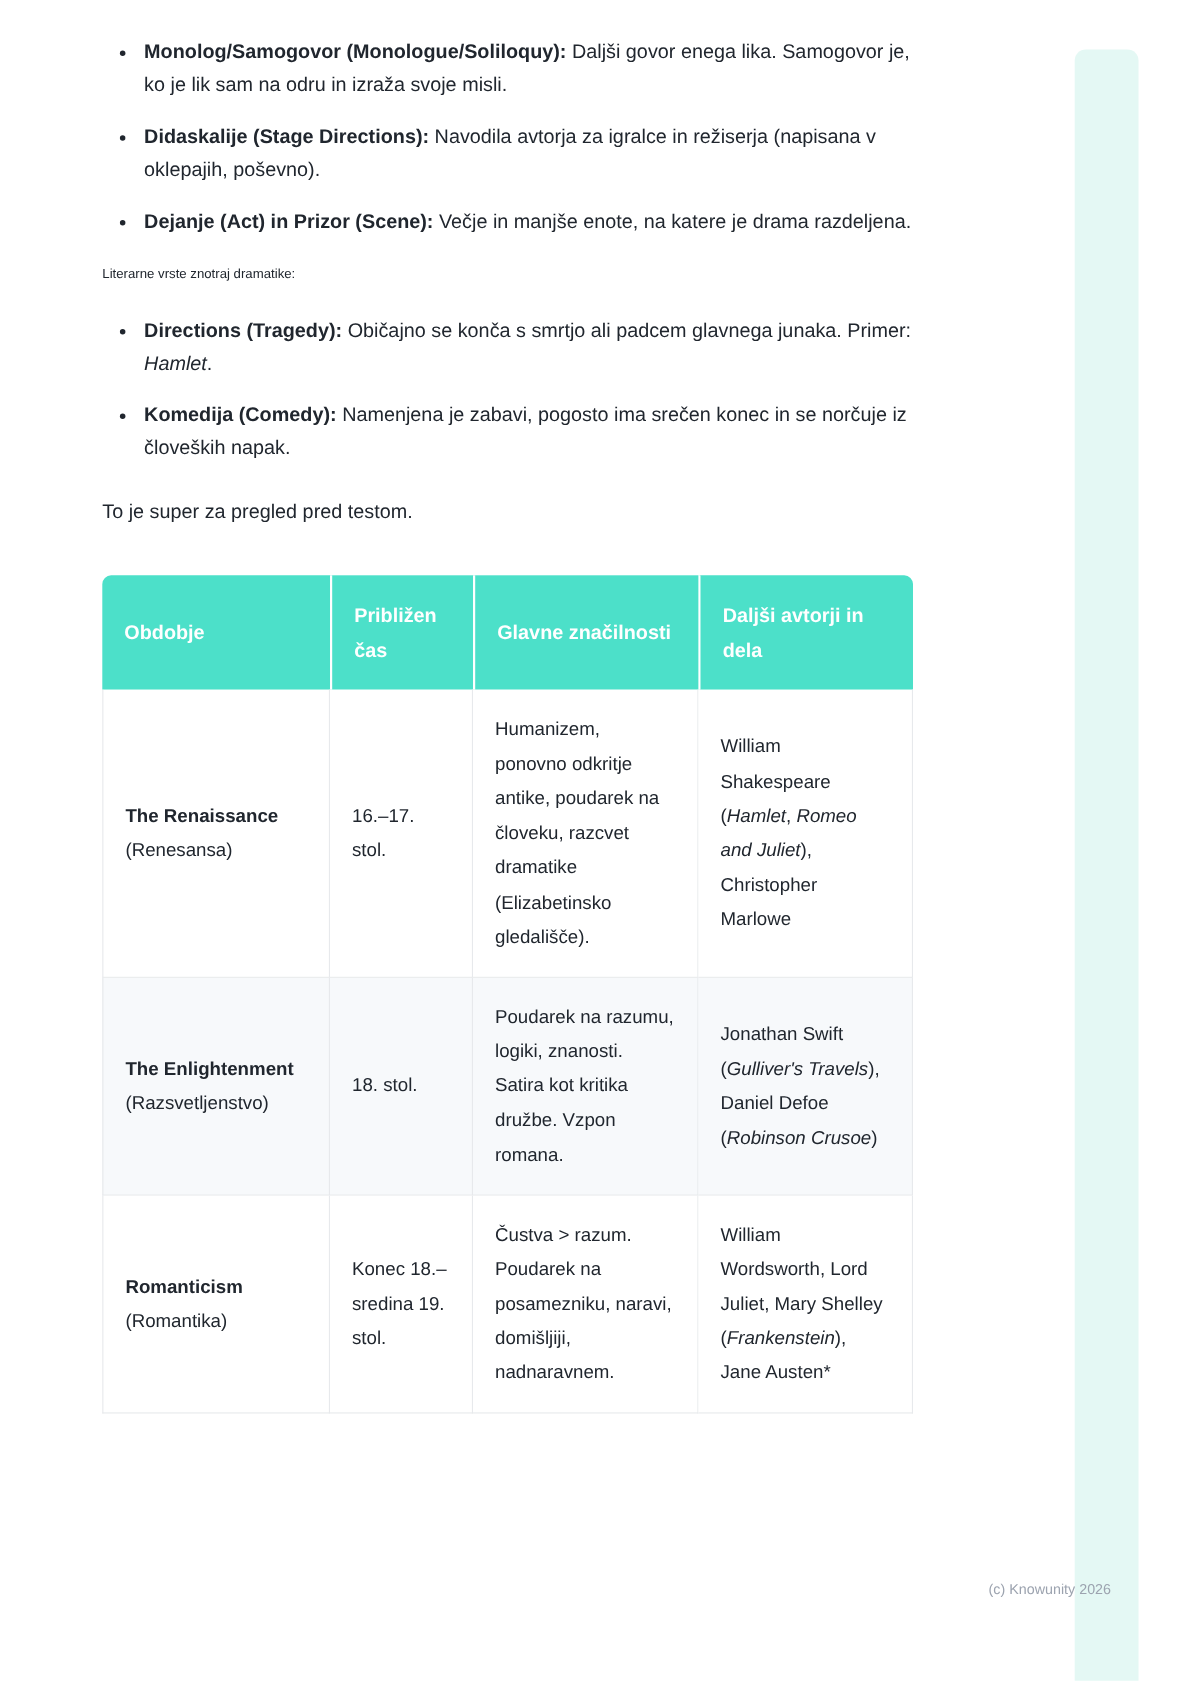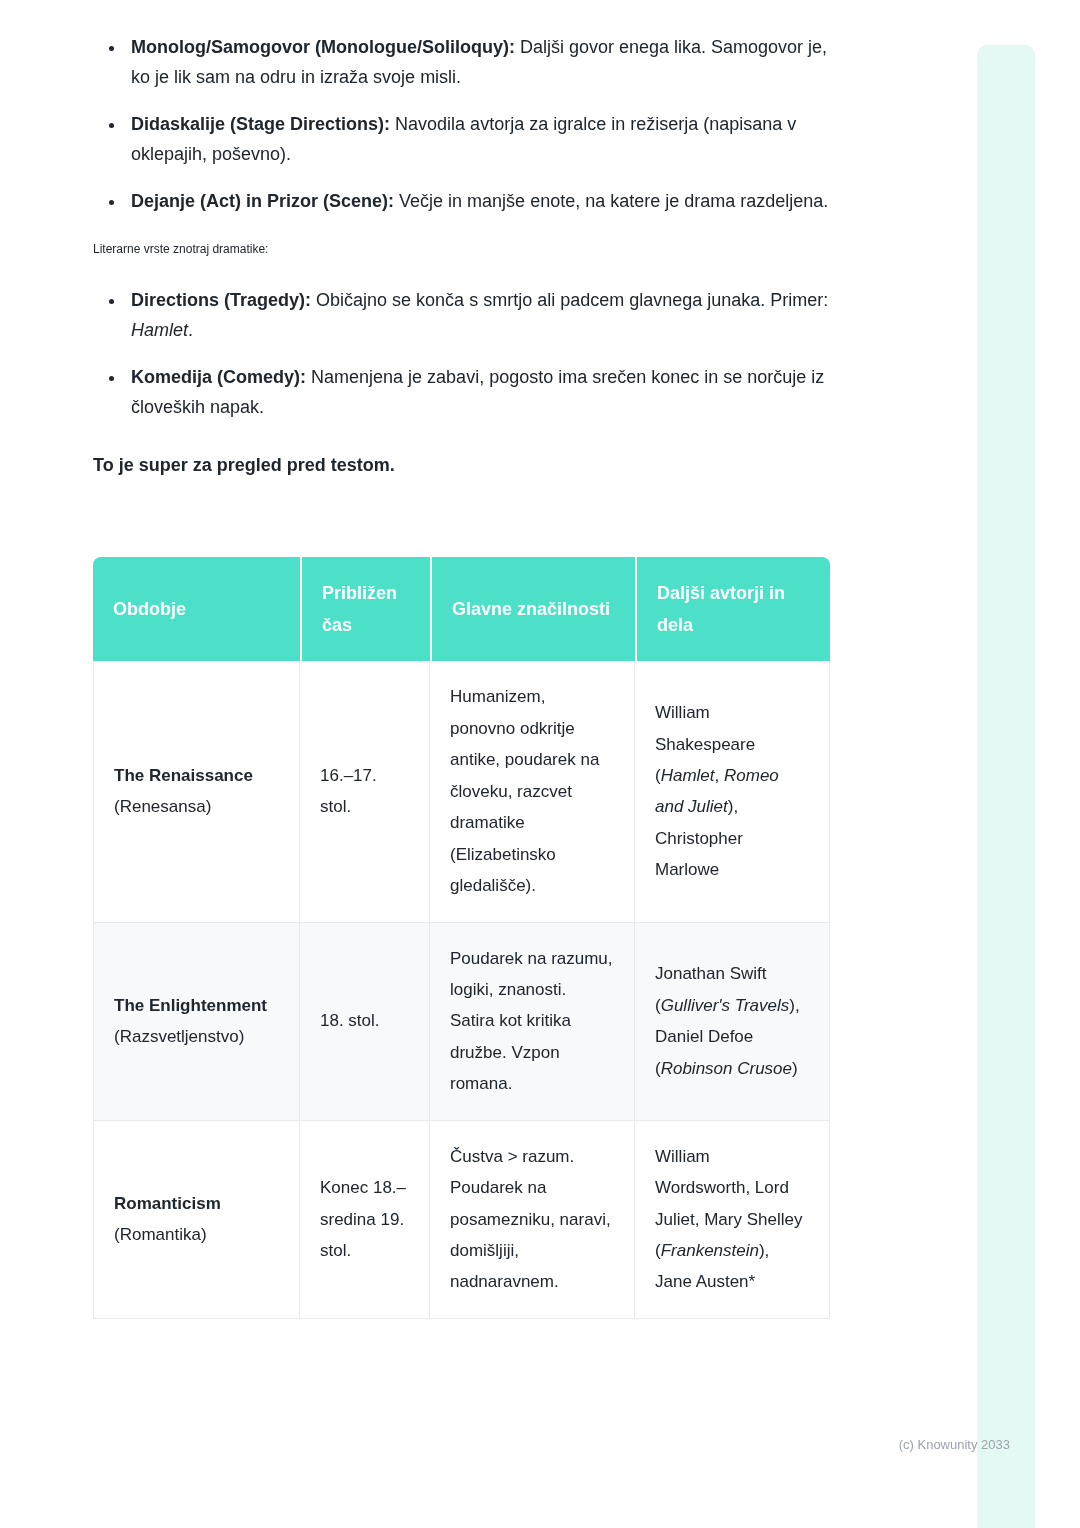--- a/index.html
+++ b/index.html
@@ -35,26 +35,26 @@
   .b { font-weight:bold; }
   .i { font-style:italic; }
   p.body-text { font-size:12px; line-height:1.66; margin-top:24px; margin-bottom:26px; }
   h2.section-heading {
     color:var(--accent,#45DFC6);
     font-size:24px;
     font-weight:bold;
     margin-top:46px;
     margin-bottom:0;
   }
-  p.note-text { font-size:18px; line-height:1.66; margin-top:28px;font-weight:bold; }
+  p.note-text { font-size:18px; line-height:1.66; margin-top:28px; }
   table.periods {
     border-collapse:separate;
     border-spacing:0;
     width:737px;
-    margin-top:76px;
+    margin-top:42px;
     font-size:17px;
     table-layout:fixed;
   }
   col.c1 { width:207px; }
   col.c2 { width:130px; }
   col.c3 { width:205px; }
   col.c4 { width:195px; }
   thead th {
     background:var(--table_header_bg,#4CE0C9);
     color:#ffffff;
@@ -142,13 +142,13 @@
         <td><span class="b">Romanticism</span><span> (Romantika)</span></td>
         <td><span>Konec 18.– sredina 19. stol.</span></td>
         <td><span>Čustva &gt; razum. Poudarek na posamezniku, naravi, domišljiji, nadnaravnem.</span></td>
         <td><span>William Wordsworth, Lord Juliet, Mary Shelley (</span><span class="i">Frankenstein</span><span>), Jane Austen*</span></td>
       </tr>
     </tbody>
   </table>
 
 </div>
 
-<div class="copyright">(c) Knowunity 2033</div>
+<div class="copyright">(c) Knowunity 2026</div>
 
 </body></html>

